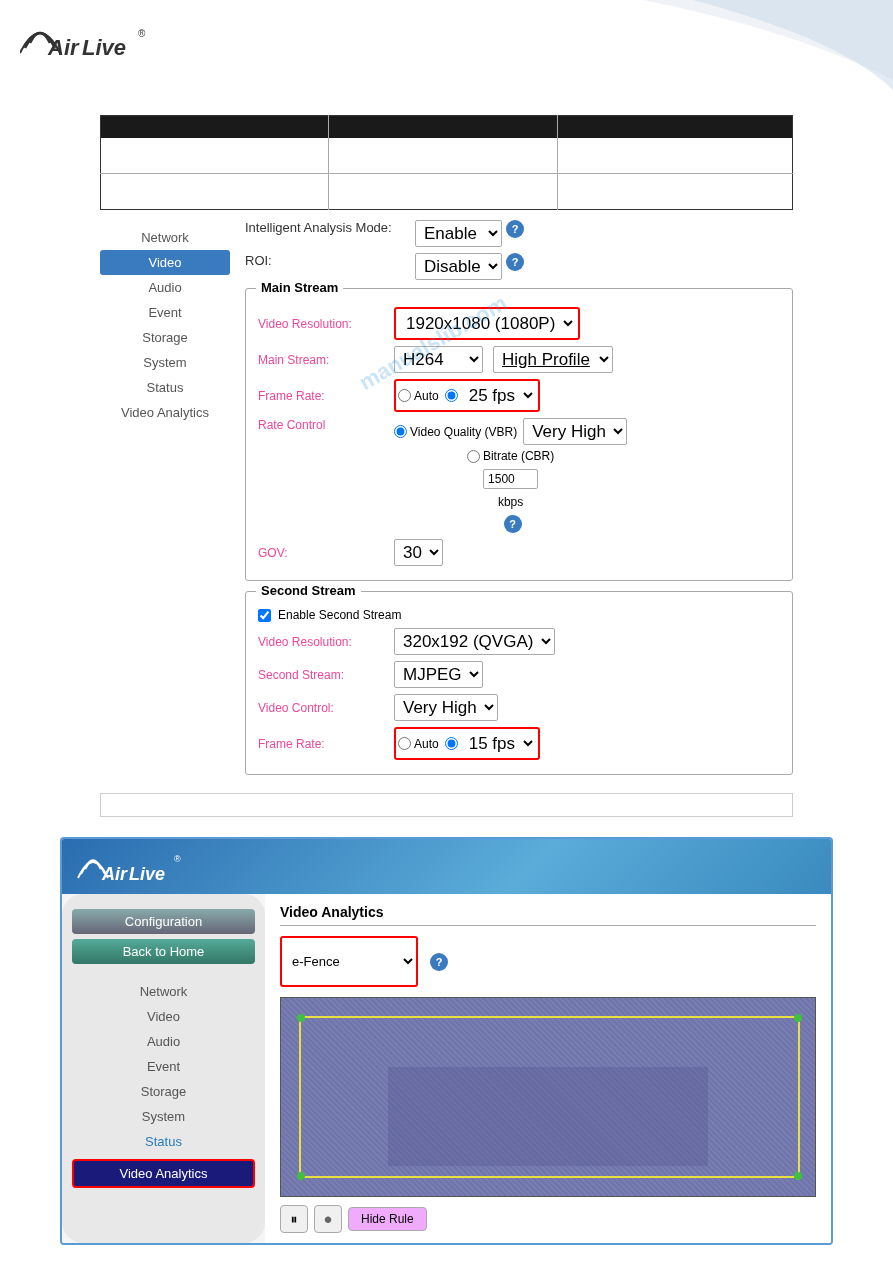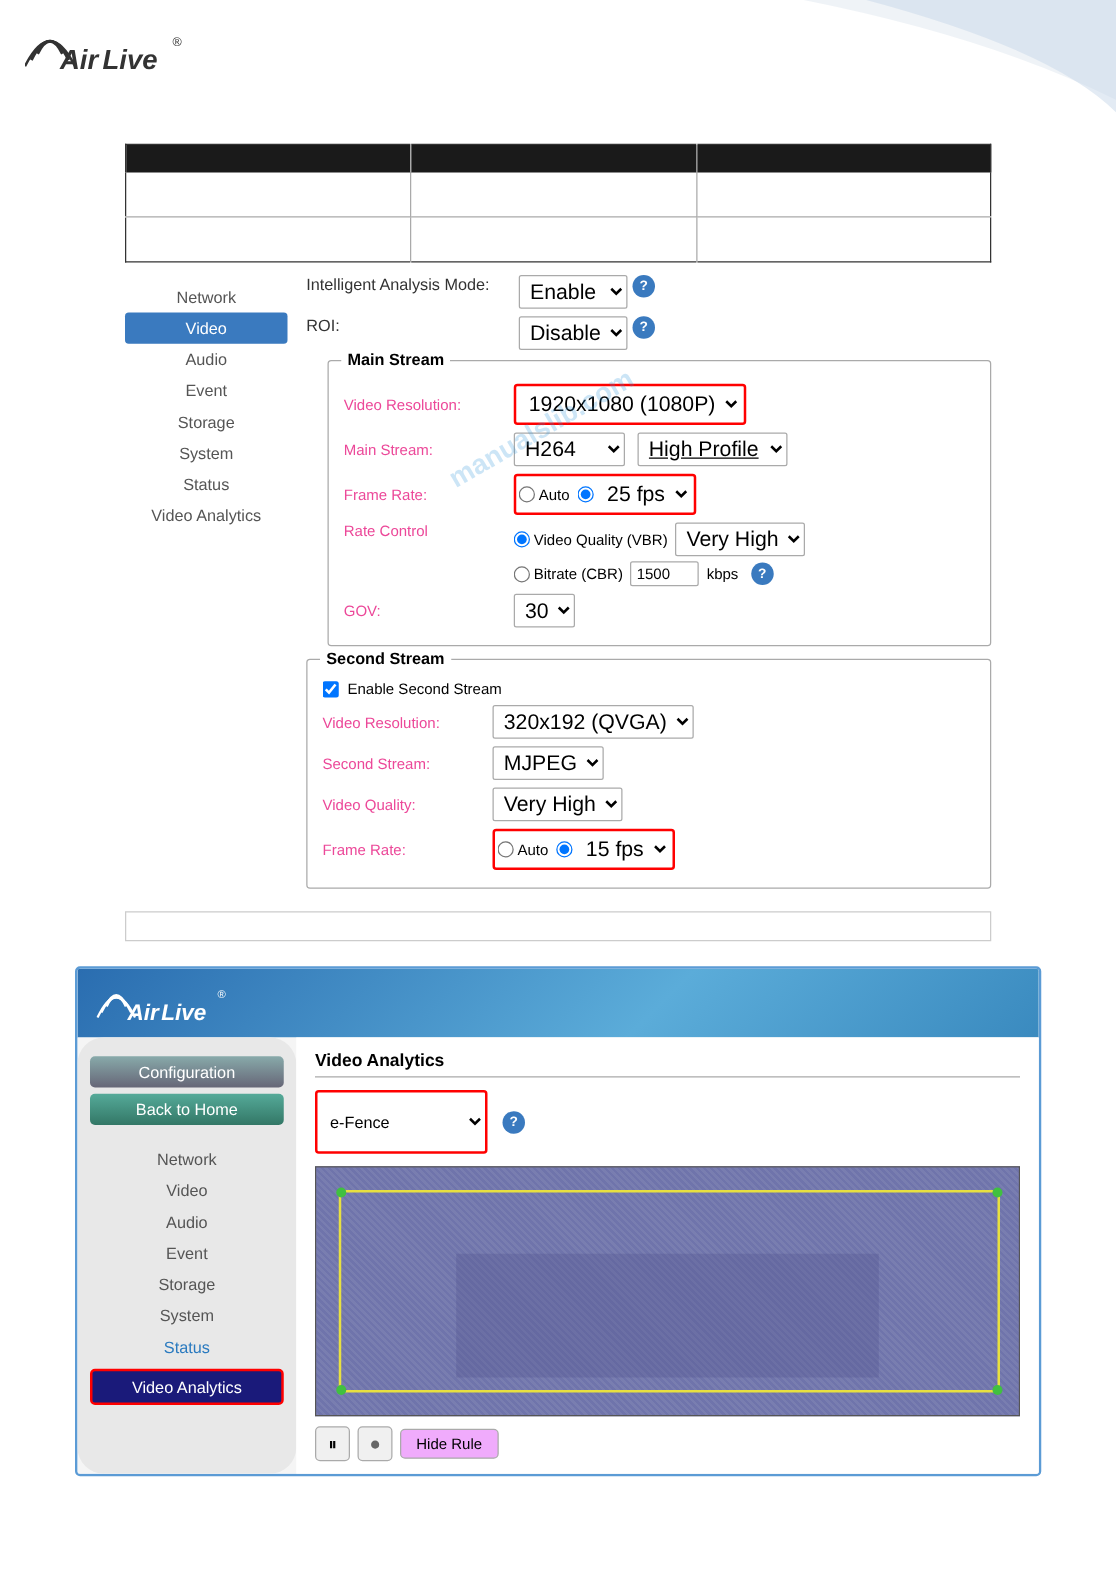--- a/index.html
+++ b/index.html
@@ -231,21 +231,21 @@
     }
 
     
     .bottom-layout {
       display: flex;
       background: #f5f5f5;
     }
 
     
     .bottom-sidebar {
-      width: 175px;
+      width: 203px;
       background: #e8e8e8;
       padding: 10px 0;
       flex-shrink: 0;
       border-radius: 21px;
     }
     .bottom-sidebar-btn {
       display: block;
       margin: 5px 10px;
       padding: 5px 8px;
       text-align: center;
@@ -462,21 +462,21 @@
 
     <div class="panel-row">
       <span class="panel-label">ROI:</span>
       <select class="form-select">
         <option>Disable</option>
         <option>Enable</option>
       </select>
       <span class="panel-help">?</span>
     </div>
 
-    <div class="fieldset-box" style="margin-top:8px;margin-left:17px;">
+    <div class="fieldset-box" style="margin-top:8px;">
       <div class="fieldset-legend">Main Stream</div>
 
       <div class="fieldset-row" style="margin-top:10px;">
         <span class="fieldset-row-label">Video Resolution:</span>
         <div class="red-border" style="display:inline-flex;align-items:center;">
           <select class="form-select" style="border:none;">
             <option>1920x1080 (1080P)</option>
             <option>1280x720 (720P)</option>
           </select>
         </div>
@@ -521,21 +521,21 @@
             <label style="display:flex;align-items:center;">
               <input type="radio" name="ratecontrol1" checked="" style="">
               <span>Video Quality (VBR)</span>
             </label>
             <select class="form-select">
               <option>Very High</option>
               <option>High</option>
               <option>Medium</option>
             </select>
           </div>
-          <div style="display:flex;align-items:center;gap:6px;">
+          <div style="display:flex;align-items:center;gap:6px;flex-direction:column;">
             <label style="display:flex;align-items:center;">
               <input type="radio" name="ratecontrol1" style="">
               <span>Bitrate (CBR)</span>
             </label>
             <input type="text" value="1500" style="width: 55px; padding: 2px 4px; border: 1px solid rgb(170, 170, 170); border-radius: 2px; font-size: 12px;">
             <span>kbps</span>
             <span class="panel-help">?</span>
           </div>
         </div>
       </div>
@@ -570,21 +570,21 @@
 
       <div class="fieldset-row">
         <span class="fieldset-row-label">Second Stream:</span>
         <select class="form-select">
           <option>MJPEG</option>
           <option>H264</option>
         </select>
       </div>
 
       <div class="fieldset-row">
-        <span class="fieldset-row-label">Video Quality:</span>
+        <span class="fieldset-row-label">Video Control:</span>
         <select class="form-select">
           <option>Very High</option>
           <option>High</option>
           <option>Medium</option>
         </select>
       </div>
 
       <div class="fieldset-row">
         <span class="fieldset-row-label">Frame Rate:</span>
         <div class="red-border" style="display:inline-flex;align-items:center;gap:6px;">

